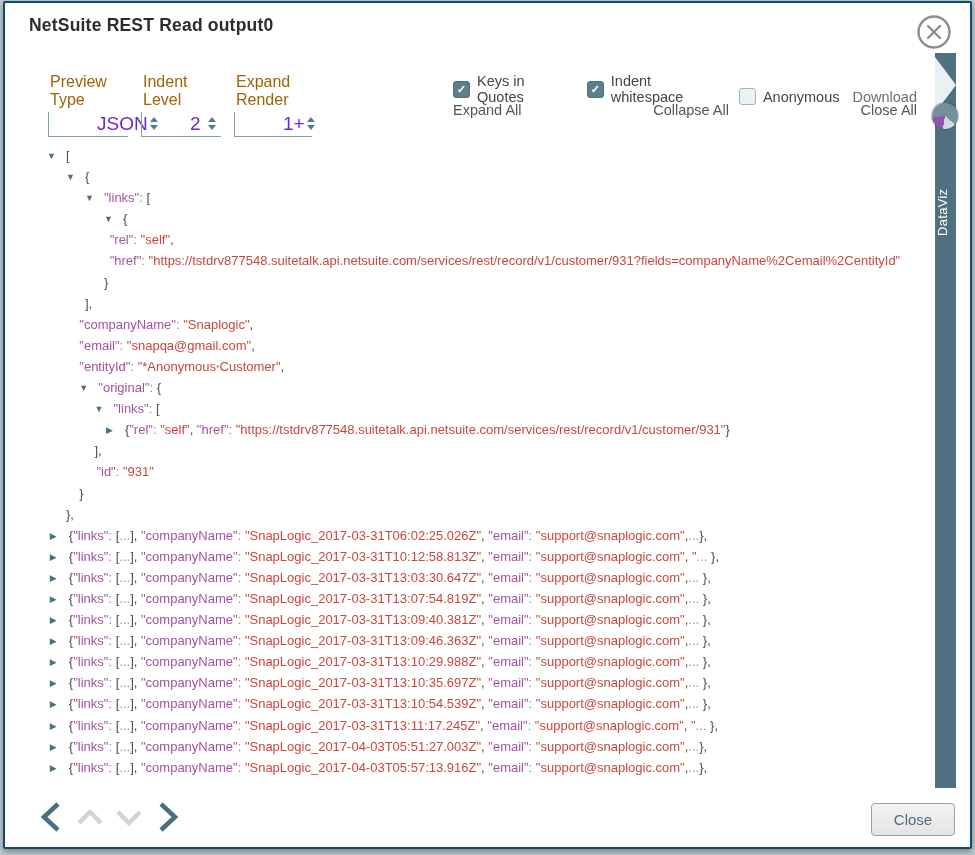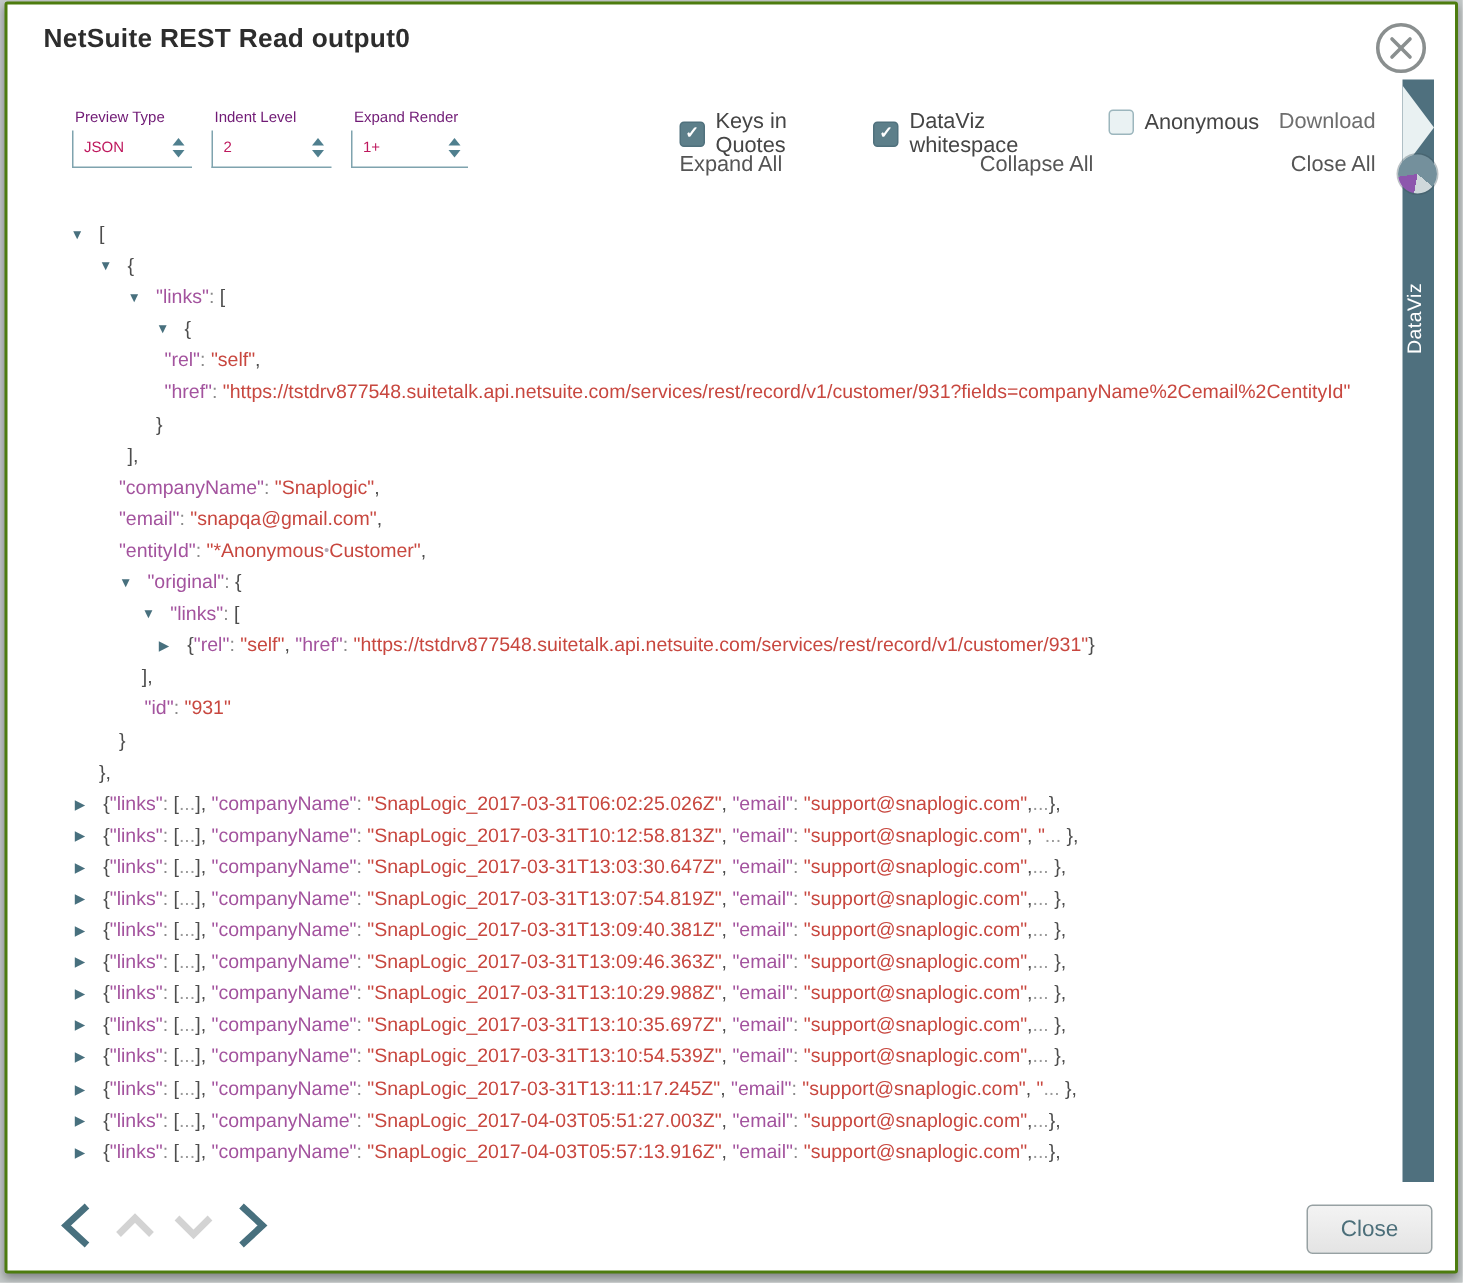--- a/index.html
+++ b/index.html
@@ -1,31 +1,31 @@
 <!DOCTYPE html>
 <html><head>
 <meta charset="utf-8">
 <style>
   html,body{margin:0;padding:0;width:975px;height:855px;overflow:hidden;
     font-family:"Liberation Sans",sans-serif;background:#c3c8c8;}
   .dialog{position:absolute;left:3px;top:1px;right:3px;bottom:6px;background:#fff;
-    border:2px solid #4d7c0f;border-radius:2px;box-shadow:0 3px 6px rgba(0,0,0,.35);overflow:hidden;}
+    border:2px solid #0c4a6e;border-radius:2px;box-shadow:0 3px 6px rgba(0,0,0,.35);overflow:hidden;}
   .title{position:absolute;left:24px;top:12px;font-size:17.5px;font-weight:bold;color:#2d2d2d;letter-spacing:.2px;}
   .close-x{position:absolute;left:910px;top:10px;cursor:pointer;}
   
   .controls{position:absolute;left:43px;top:70px;display:flex;gap:13px;}
-  .ctl-label{font-size:10px;color:#701a75;margin:0 0 3px 2px;font-weight:500;}
+  .ctl-label{font-size:16px;color:#a16207;margin:0 0 3px 2px;font-weight:500;}
   .spin{display:flex;align-items:center;height:23px;border-left:1px solid #7fa3ae;border-bottom:1px solid #7fa3ae;padding:0 3px 1px 7px;}
-  .spin .val{flex:1;font-size:10px;color:#be185d;}
+  .spin .val{flex:1;font-size:19px;color:#6d28d9;margin-left:41px;}
   .spin .arrows{display:flex;flex-direction:column;gap:2.5px;align-items:center;padding:0 2px;}
   .tu{width:0;height:0;border-left:4.5px solid transparent;border-right:4.5px solid transparent;border-bottom:5.5px solid #4f7f8e;}
   .td{width:0;height:0;border-left:4.5px solid transparent;border-right:4.5px solid transparent;border-top:5.5px solid #4f7f8e;}
   .g-pt{width:80px}.g-il{width:80px}.g-el{width:78px}
   
-  .opt-row1{position:absolute;left:448px;top:70px;width:464px;display:flex;align-items:flex-start;font-size:14.5px;color:#454545;}
+  .opt-row1{position:absolute;left:448px;top:70px;width:464px;display:flex;align-items:flex-end;font-size:14.5px;color:#454545;}
   .opt-item{display:flex;align-items:center;margin-right:13px;cursor:pointer;}
   .cb{width:15px;height:15px;border-radius:3px;margin-right:7px;background:#eaf2f3;border:1px solid #9cb6bd;
       display:flex;align-items:center;justify-content:center;flex:0 0 auto;}
   .cb.on{background:#5d7f8a;border-color:#50717d;}
   .cb.on::after{content:"✓";color:#fff;font-size:11px;font-weight:bold;line-height:1;}
   .download{margin-left:auto;margin-right:0;color:#6e6e6e;cursor:pointer;}
   .opt-row2{position:absolute;left:448px;top:99px;width:464px;display:flex;justify-content:space-between;font-size:14.5px;color:#555;}
   .opt-row2 span{cursor:pointer;}
   
   .tree{position:absolute;left:0;top:142px;right:44px;font-size:13px;color:#4d4d4d;}
@@ -95,21 +95,21 @@
     </div>
   </div>
 
   <div class="opt-row1">
     <span class="opt-item">
       <span class="cb on"></span>
       <span>Keys in Quotes</span>
     </span>
     <span class="opt-item">
       <span class="cb on"></span>
-      <span>DataViz whitespace</span>
+      <span>Indent whitespace</span>
     </span>
     <span class="opt-item">
       <span class="cb"></span>
       <span>Anonymous</span>
     </span>
     <span class="download">Download</span>
   </div>
 
   <div class="opt-row2">
     <span>Expand All</span>

